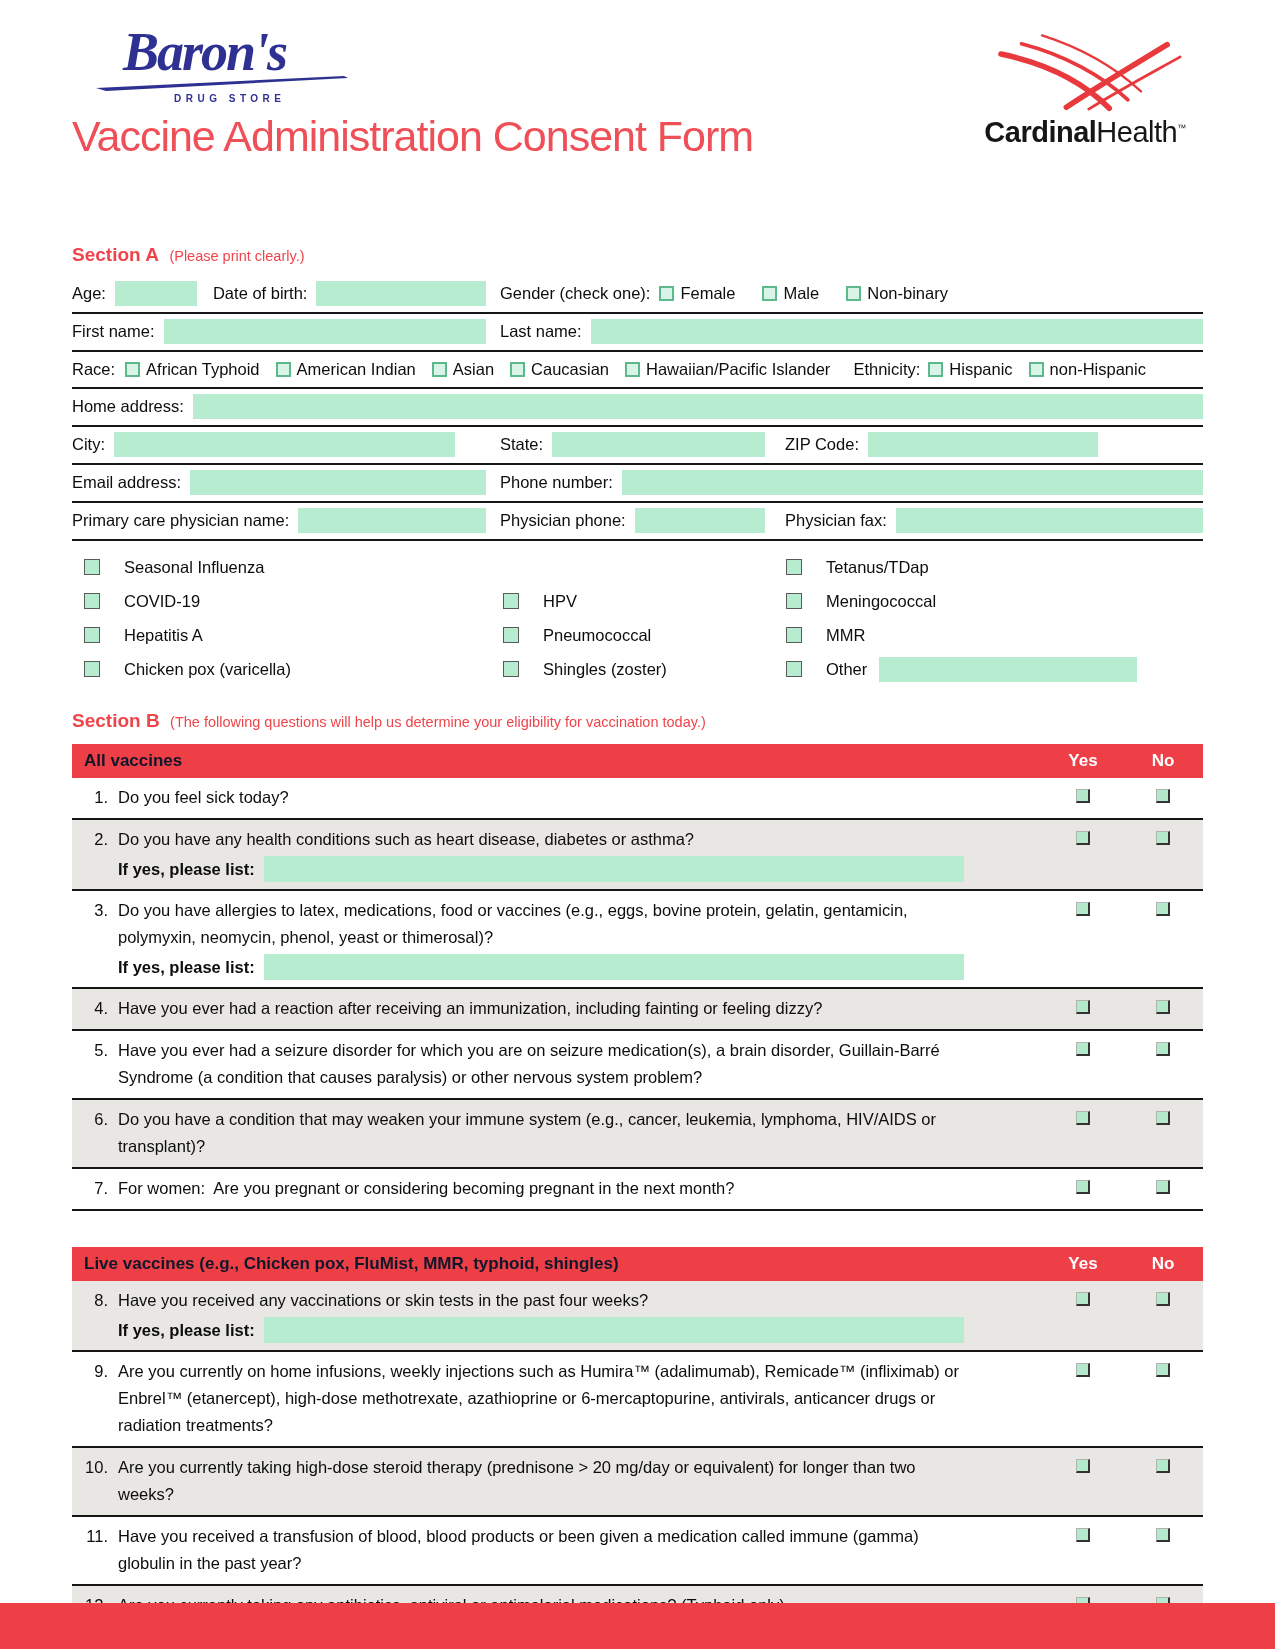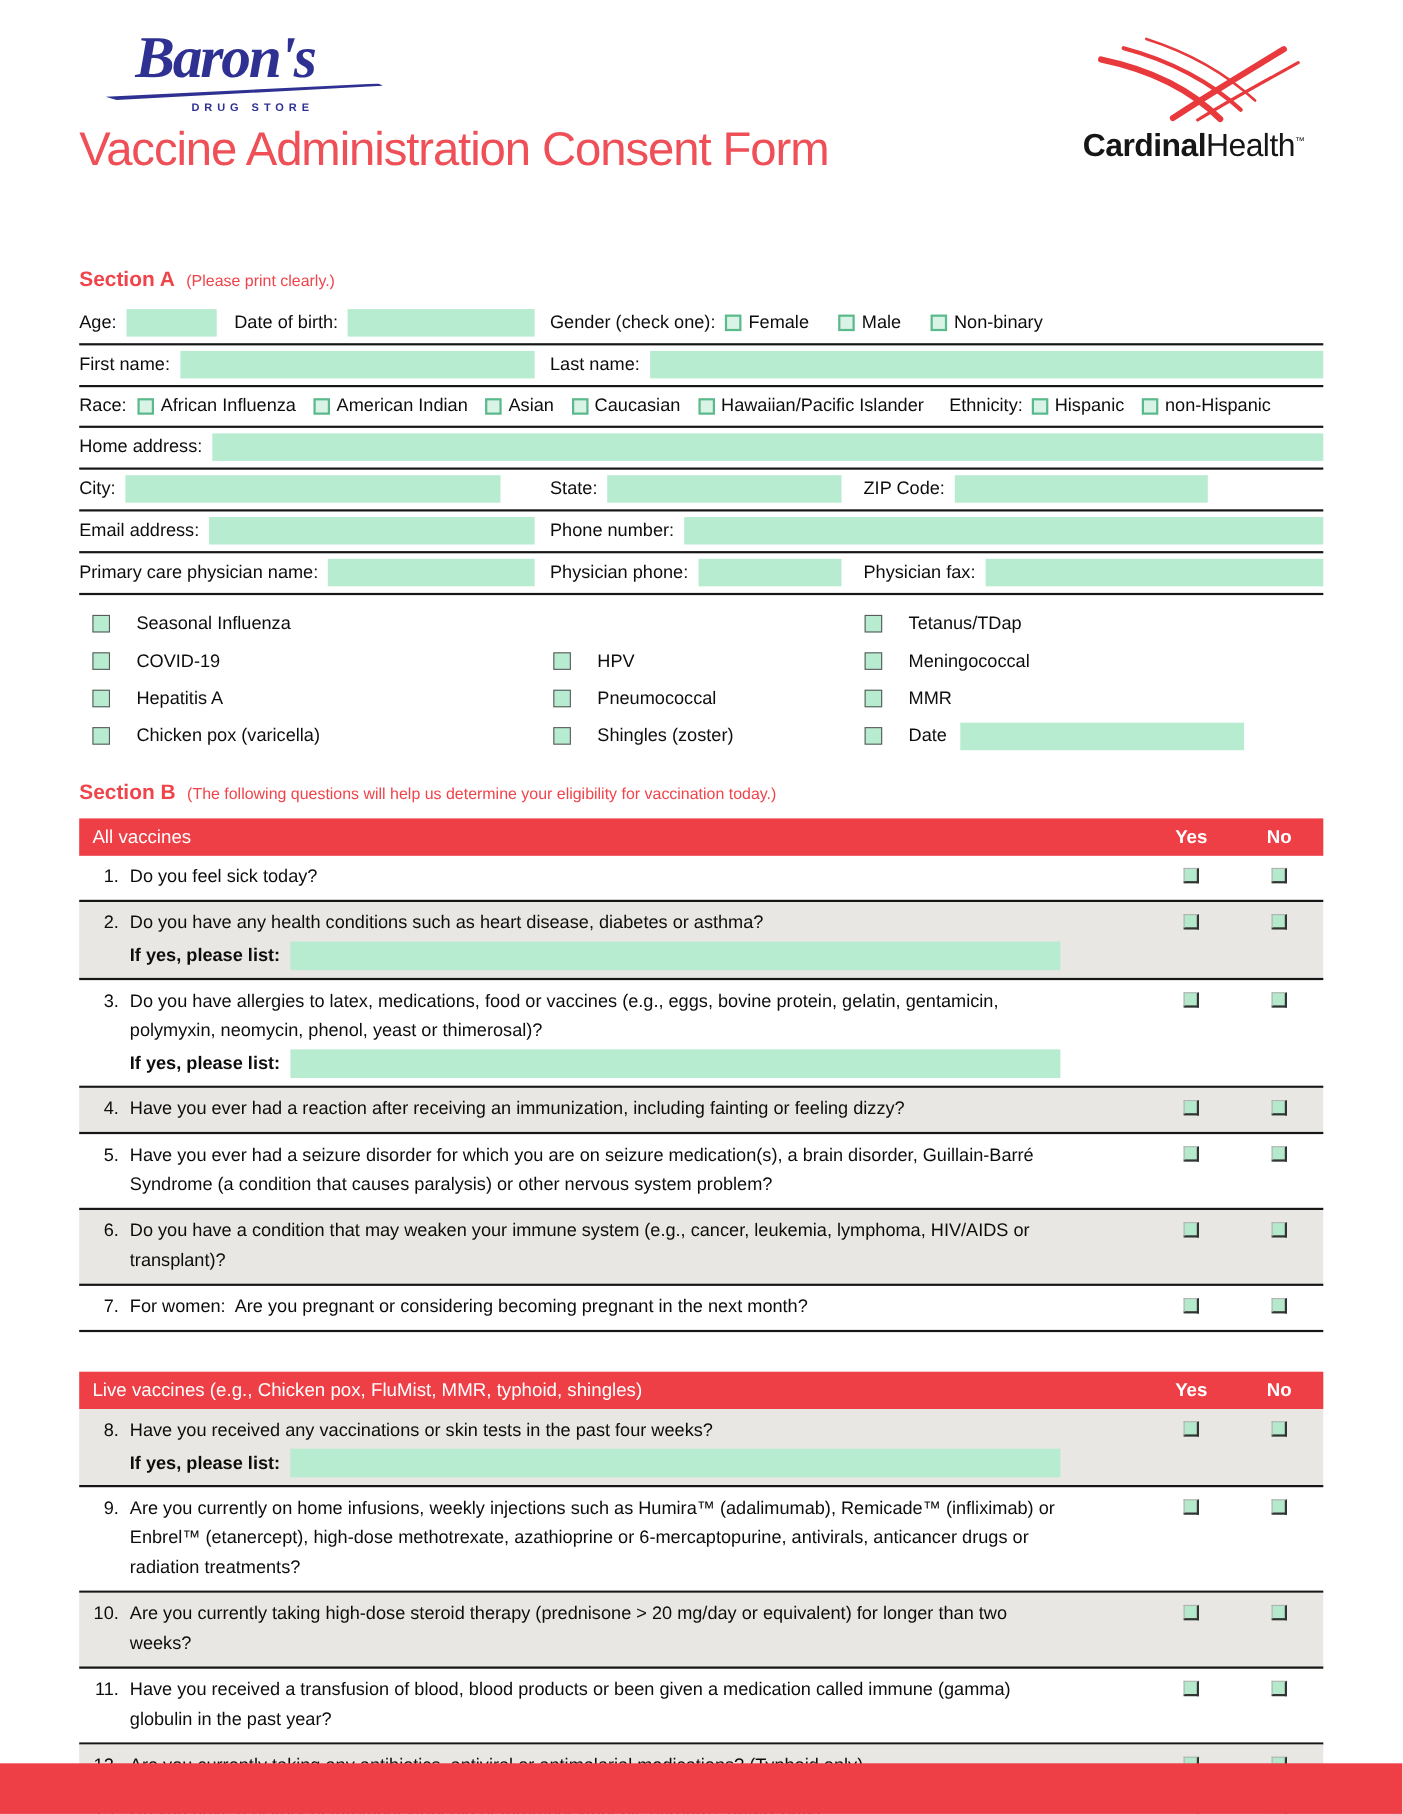--- a/index.html
+++ b/index.html
@@ -68,21 +68,21 @@
   
   .vax-grid{display:grid;grid-template-columns:419px 283px 1fr;grid-template-rows:repeat(4,34px);
     margin:9px 0 2px 0;padding-left:12px;}
   .vax-cell{display:flex;align-items:center;gap:24px;}
   .vax-label{font-size:16.5px;white-space:nowrap;}
   .other-field{flex:1;margin-left:-12px;max-width:258px;}
 
   
   .secb-head{margin:24px 0 12px 0;}
   .thead{background:var(--red);display:flex;align-items:center;height:34px;}
-  .th-label{flex:1;color:#ffffff;font-weight:400;font-size:17px;padding-left:12px;}
+  .th-label{flex:1;color:#0f172a;font-weight:700;font-size:17px;padding-left:12px;}
   .th-col{width:80px;color:#fff;font-weight:700;font-size:17px;text-align:center;}
   .q-row{display:flex;border-bottom:2px solid var(--line);padding:6px 0 7px 8px;}
   .q-row.shaded{background:var(--row-gray);}
   .q-num{width:28px;text-align:right;margin-right:10px;font-size:16.5px;line-height:27px;flex:none;}
   .q-body{flex:1;}
   .q-text{font-size:16.5px;line-height:27px;max-width:845px;}
   .q-follow{display:flex;align-items:center;margin-top:3px;}
   .q-follow-label{font-weight:700;font-size:16.5px;white-space:nowrap;margin-right:9px;}
   .fu-field{width:700px;height:26px;}
   .q-col{width:80px;display:flex;justify-content:center;align-items:flex-start;
@@ -160,21 +160,21 @@
         <span class="lbl">Last name:</span>
         <div class="field grow"></div>
       </div>
     </div>
 
     <div class="race-row">
       <span class="lbl" style="margin-right:-6px;">Race:</span>
       <span id="race-options" style="display:inline-flex;gap:16px;">
           <span class="opt">
             <span class="cb cbg"></span>
-            <span class="opt-label">African Influenza</span>
+            <span class="opt-label">African Typhoid</span>
           </span>
           <span class="opt">
             <span class="cb cbg"></span>
             <span class="opt-label">American Indian</span>
           </span>
           <span class="opt">
             <span class="cb cbg"></span>
             <span class="opt-label">Asian</span>
           </span>
           <span class="opt">
@@ -281,21 +281,21 @@
         <div class="vax-cell" style="grid-area: 2 / 3;">
           <span class="cb cbv"></span>
           <span class="vax-label">Meningococcal</span>
         </div>
         <div class="vax-cell" style="grid-area: 3 / 3;">
           <span class="cb cbv"></span>
           <span class="vax-label">MMR</span>
         </div>
         <div class="vax-cell" style="grid-area: 4 / 3;">
           <span class="cb cbv"></span>
-          <span class="vax-label">Date</span>
+          <span class="vax-label">Other</span>
           <div class="field other-field"></div>
         </div>
       </div>
 
     <div class="sec-head secb-head">
       <span class="sec-title">Section B</span>
       <span class="sec-note">(The following questions will help us determine your eligibility for vaccination today.)</span>
     </div>
 
     <div id="tables">

